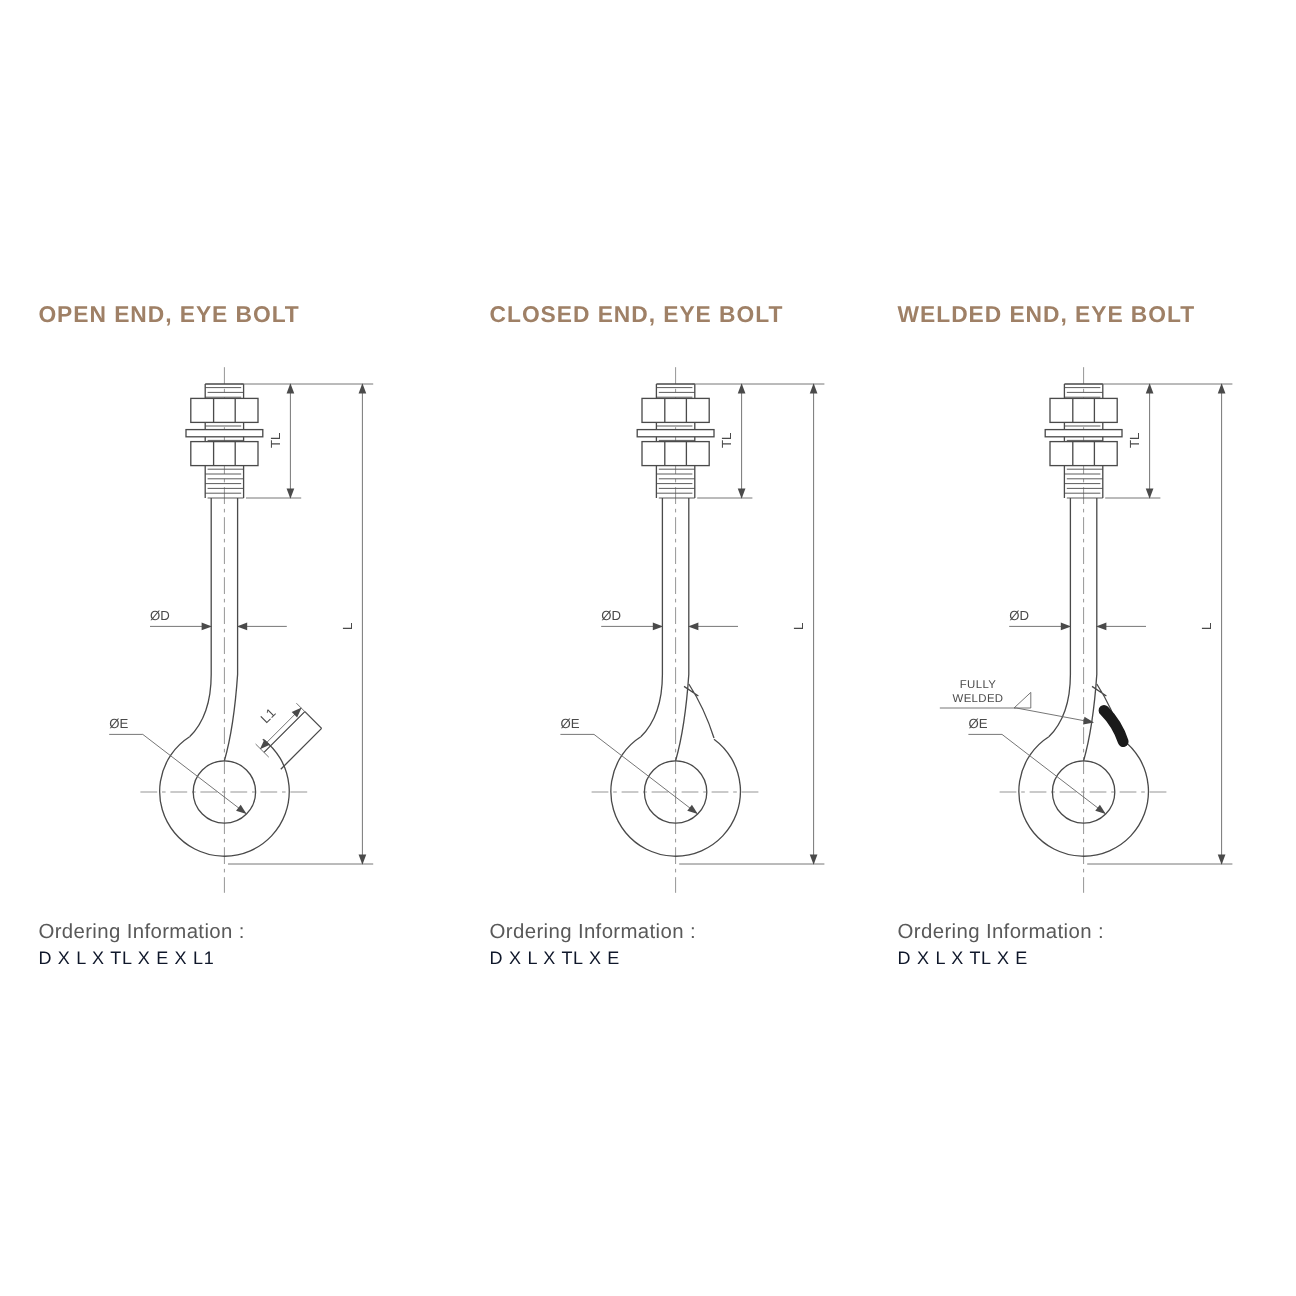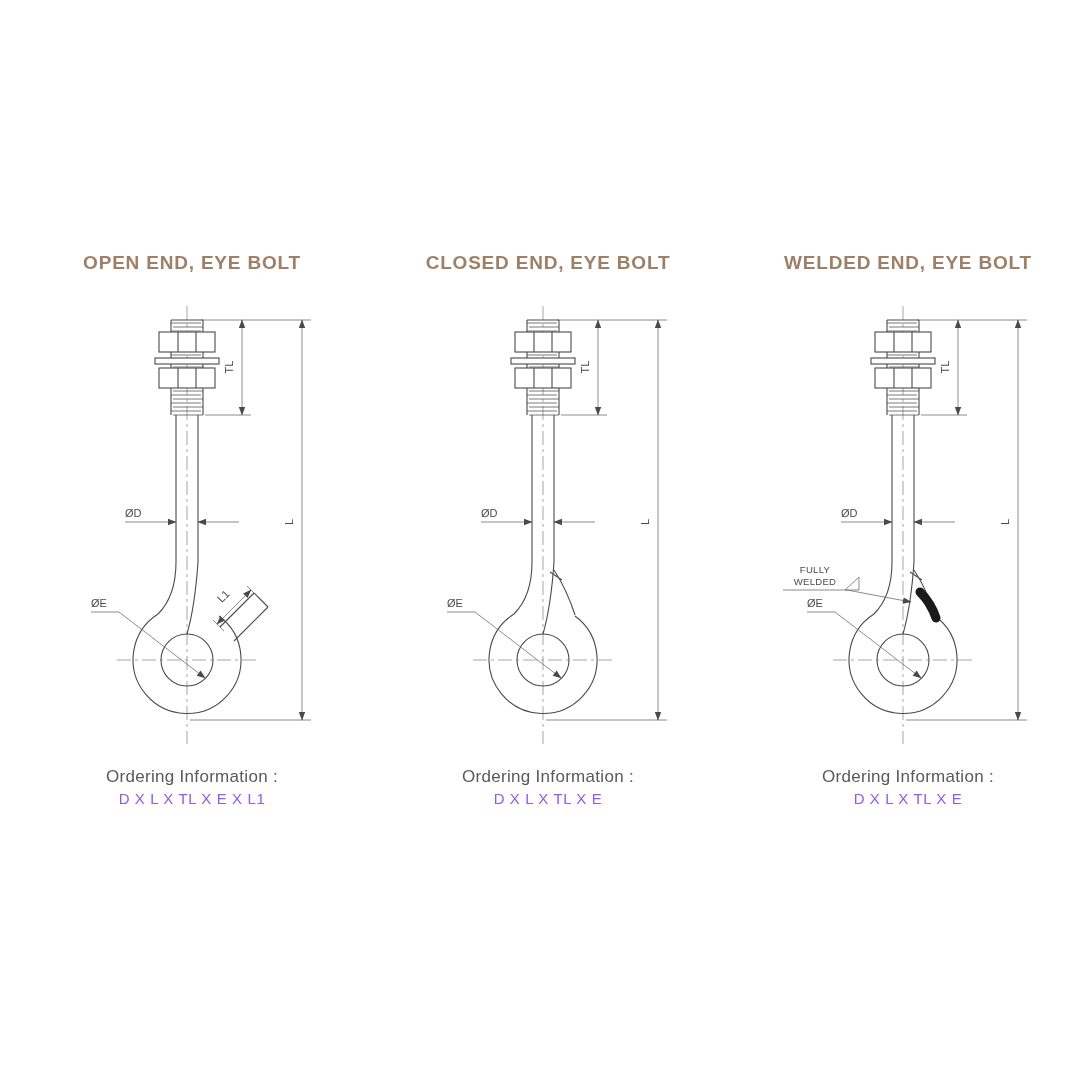--- a/index.html
+++ b/index.html
@@ -1,29 +1,29 @@
 <!DOCTYPE html>
 <html><head>
 <meta charset="utf-8">
 <style>
   html,body { margin:0; padding:0; }
   body {
     width:1080px; height:1080px; position:relative; overflow:hidden;
     background:#ffffff;
     font-family:"Liberation Sans", sans-serif;
   }
-  .col { position:absolute; top:252px; width:320px; text-align:center; }
+  .col { position:absolute; top:252px; width:320px; }
   .col-title {
     font-size:19px; font-weight:600; letter-spacing:0.8px;
     color:#9f8066; white-space:nowrap;
   }
   .drawing { display:block; margin:26px 0 0 35px; }
   .ordering { margin-top:17px; color:#595959; }
   .ordering-heading { font-size:17px; letter-spacing:0.3px; }
-  .ordering-code { font-size:15px; margin-top:3px; letter-spacing:0.6px; color:#8b5cf6; }
+  .ordering-code { font-size:15px; margin-top:3px; letter-spacing:0.6px; color:#0f172a; }
 
   
   .ol   { fill:none; stroke:#4a4a4a; stroke-width:1.1; }
   .thr  { fill:none; stroke:#555555; stroke-width:0.8; }
   .wfill{ fill:#ffffff; stroke:#4a4a4a; stroke-width:1.1; }
   .dim  { fill:none; stroke:#666666; stroke-width:0.75; }
   .cl   { fill:none; stroke:#909090; stroke-width:0.8; stroke-dasharray:14 4 3 4; }
   svg text { font-size:11px; fill:#4a4a4a; }
   .small { font-size:9.5px; letter-spacing:0.3px; }
   .bead { fill:none; stroke:#1a1a1a; stroke-width:9; stroke-linecap:round; }
@@ -107,21 +107,21 @@
       <path class="dim" d="M52 312 L138 378" marker-end="url(#arr1)"></path>
     </g>
   </svg>
 
   <div class="ordering">
     <div class="ordering-heading">Ordering Information :</div>
     <div class="ordering-code">D X L X TL X E X L1</div>
   </div>
 </div>
 
-<div class="col" style="left:388px">
+<div class="col" style="left:408px">
   <div class="col-title">CLOSED END, EYE BOLT</div>
 
   <svg class="drawing" viewBox="0 0 250 450" width="250" height="450" xmlns="http://www.w3.org/2000/svg">
     <defs>
       <marker id="arr2" markerWidth="10" markerHeight="10" refX="9" refY="5" orient="auto-start-reverse" markerUnits="userSpaceOnUse">
         <path d="M1 1.8 L9.6 5 L1 8.2 Z" fill="#4a4a4a"></path>
       </marker>
     </defs>
 
     <g>

